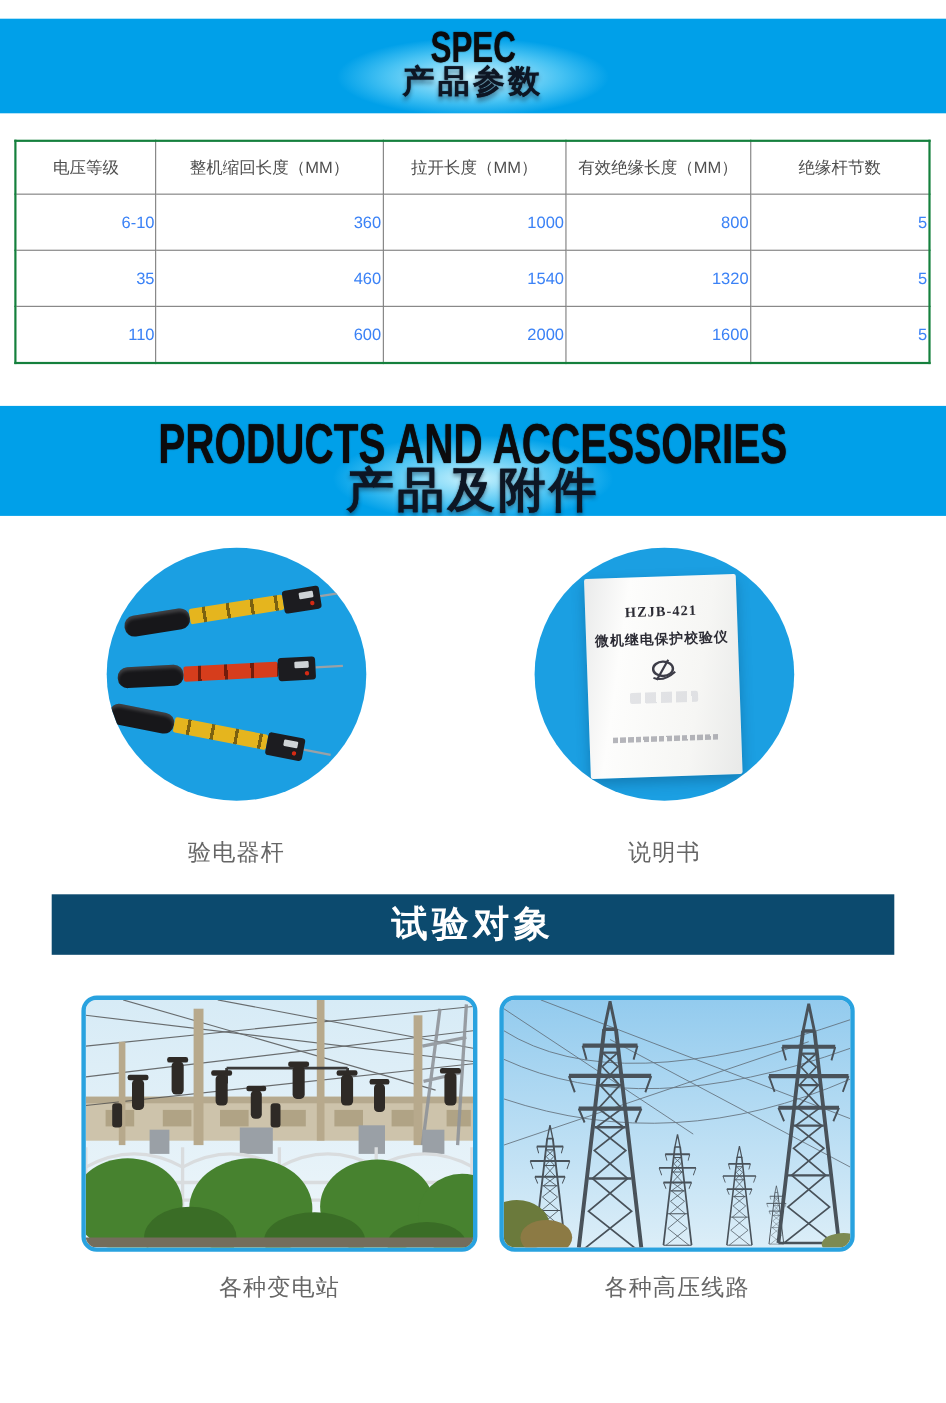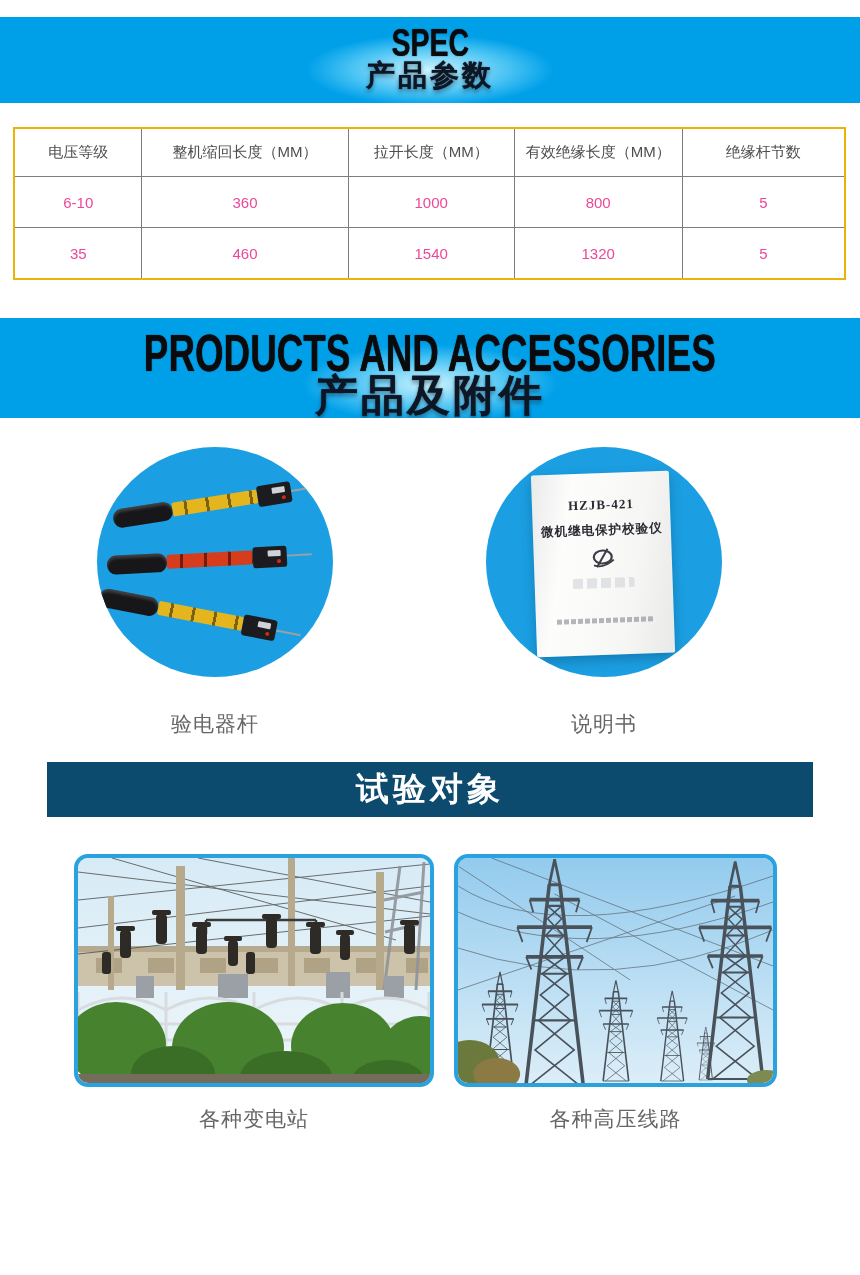--- a/index.html
+++ b/index.html
@@ -35,28 +35,28 @@
     font-weight:700;color:#0d1624;line-height:1.05;
     letter-spacing:3px;
     text-shadow:0 0 1px #0d1624,0 3px 4px rgba(5,25,45,.45);
   }
   #banner-spec .banner-zh{font-size:29px;margin-top:2px;}
   #banner-acc .banner-zh{font-size:43px;margin-top:0;}
 
   
   table.spec{
     margin:24px 0 0 13px;width:833px;border-collapse:collapse;table-layout:fixed;
-    border:2px solid #eab308;background:#fff;
+    border:2px solid #15803d;background:#fff;
   }
   table.spec th,table.spec td{
     border:1px solid #7d7d7d;text-align:center;vertical-align:middle;
     font-size:15px;
   }
   table.spec th{height:45px;font-weight:400;color:#4e4e4e;}
-  table.spec td{height:48px;color:#ec4899;}
+  table.spec td{height:48px;color:#3b82f6;text-align:right;}
 
   
   .acc-wrap{position:relative;margin-top:29px;height:273px;}
   .acc-item{position:absolute;top:0;width:236px;text-align:center;}
   #acc-0{left:97px;}
   #acc-1{left:486px;}
   .circle{
     position:relative;width:236px;height:230px;border-radius:50%;
     background:#1b9fe2;overflow:hidden;
   }
@@ -147,20 +147,27 @@
     <td>800</td>
     <td>5</td>
   </tr>
   <tr>
     <td>35</td>
     <td>460</td>
     <td>1540</td>
     <td>1320</td>
     <td>5</td>
   </tr>
+  <tr>
+    <td>110</td>
+    <td>600</td>
+    <td>2000</td>
+    <td>1600</td>
+    <td>5</td>
+  </tr>
 </tbody>
   </table>
 
 <div class="banner" id="banner-acc">
   <div class="glow"></div>
   <span class="banner-en">PRODUCTS AND ACCESSORIES</span>
   <span class="banner-zh">产品及附件</span>
 </div>
 
 <div class="acc-wrap">

